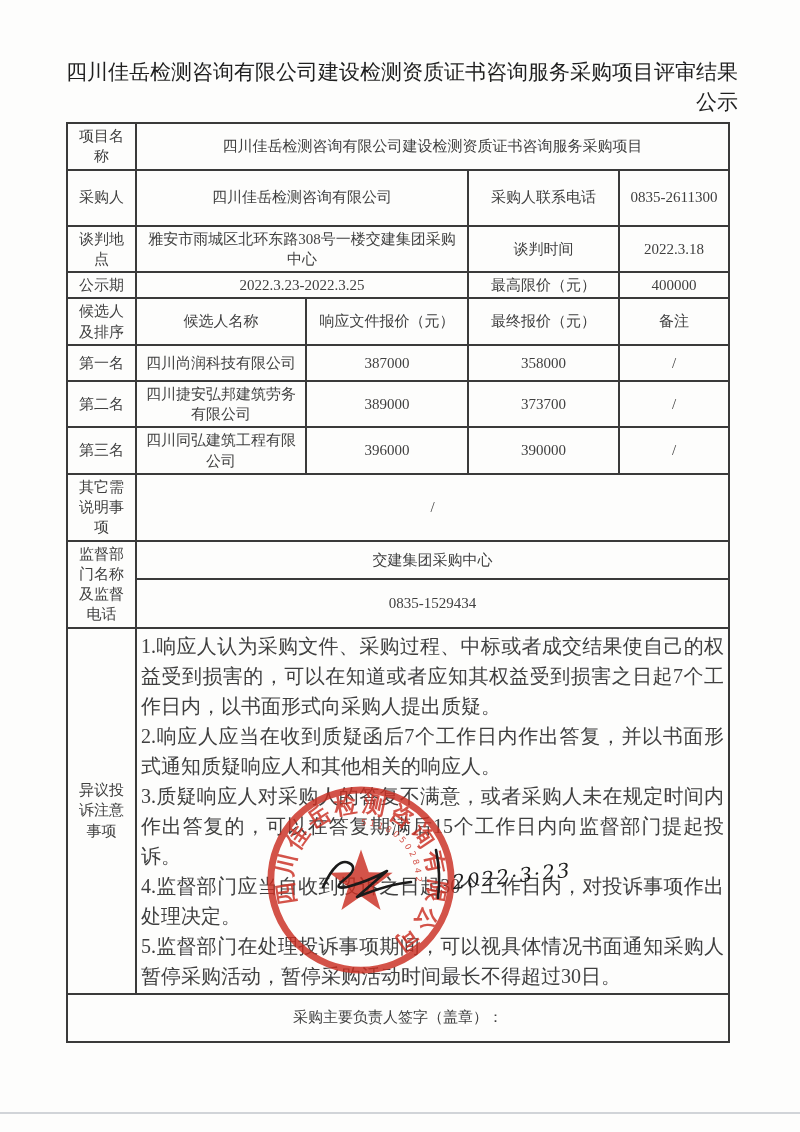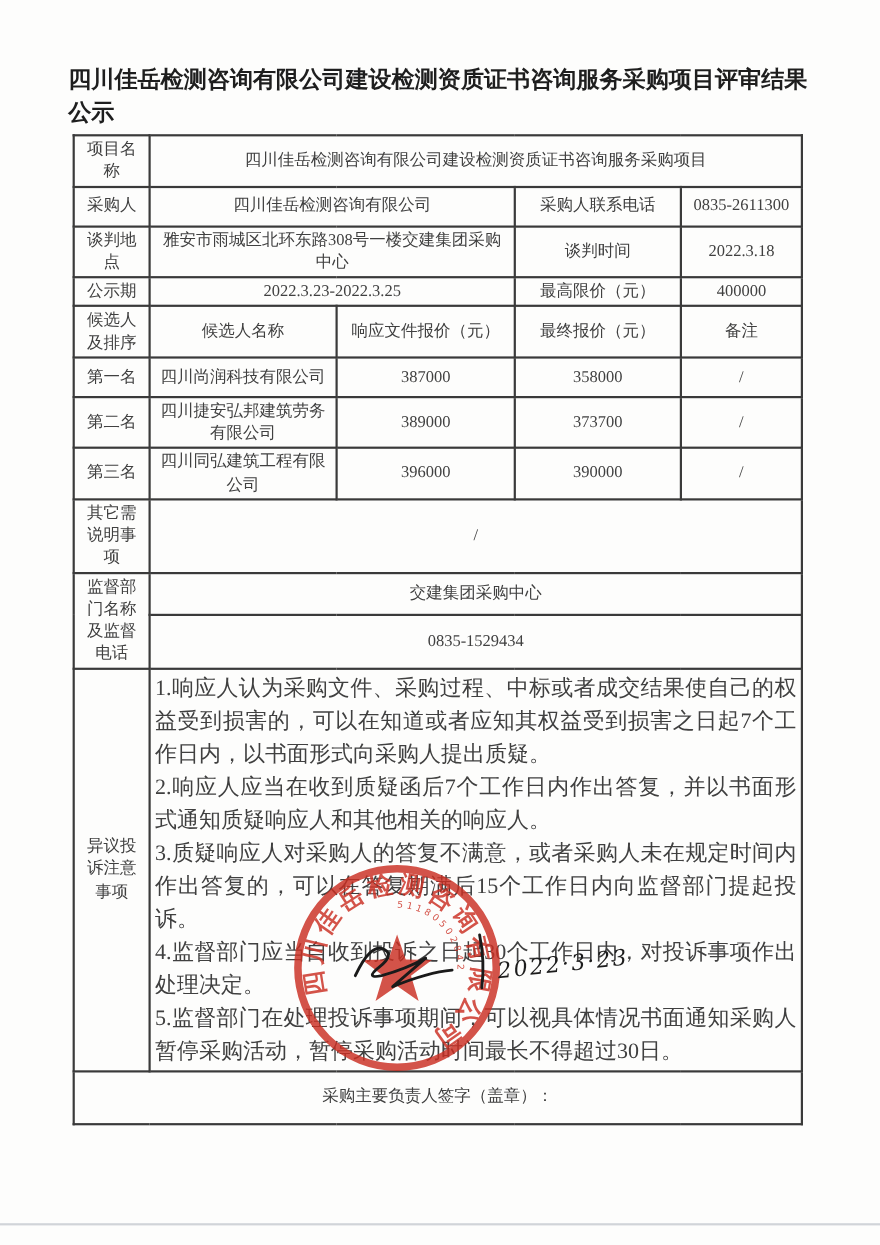--- a/index.html
+++ b/index.html
@@ -6,22 +6,22 @@
   html,body { width:800px; height:1132px; }
   body {
     position:relative;
     background:#fdfdfc;
     font-family:"Liberation Serif","DejaVu Serif",serif;
     color:#242424;
     overflow:hidden;
   }
   .page-title {
     position:absolute; left:62px; top:58px; width:676px;
-    font-size:21px; font-weight:700; line-height:1.42;
-    text-align:left; color:#1e1e1e; letter-spacing:0;
+    font-size:21px; font-weight:400; line-height:1.42;
+    text-align:right; color:#1e1e1e; letter-spacing:0;
   }
   table.doc {
     position:absolute; left:66px; top:122px; width:662px;
     border-collapse:collapse; table-layout:fixed;
     font-size:15px; color:#404040;
   }
   table.doc td {
     border:2px solid #3a3a3a;
     vertical-align:middle; text-align:center;
     padding:2px 4px; line-height:1.35;
@@ -57,21 +57,21 @@
       <col style="width:170px">
       <col style="width:162px">
       <col style="width:151px">
       <col style="width:110px">
   </colgroup>
   <tbody>
     <tr style="height:31px">
       <td class="lbl">项目名称</td>
       <td colspan="4">四川佳岳检测咨询有限公司建设检测资质证书咨询服务采购项目</td>
     </tr>
-    <tr style="height:36px">
+    <tr style="height:56px">
       <td class="lbl">采购人</td>
       <td colspan="2">四川佳岳检测咨询有限公司</td>
       <td>采购人联系电话</td>
       <td>0835-2611300</td>
     </tr>
     <tr style="height:46px">
       <td class="lbl">谈判地点</td>
       <td colspan="2">雅安市雨城区北环东路308号一楼交建集团采购中心</td>
       <td>谈判时间</td>
       <td>2022.3.18</td>

